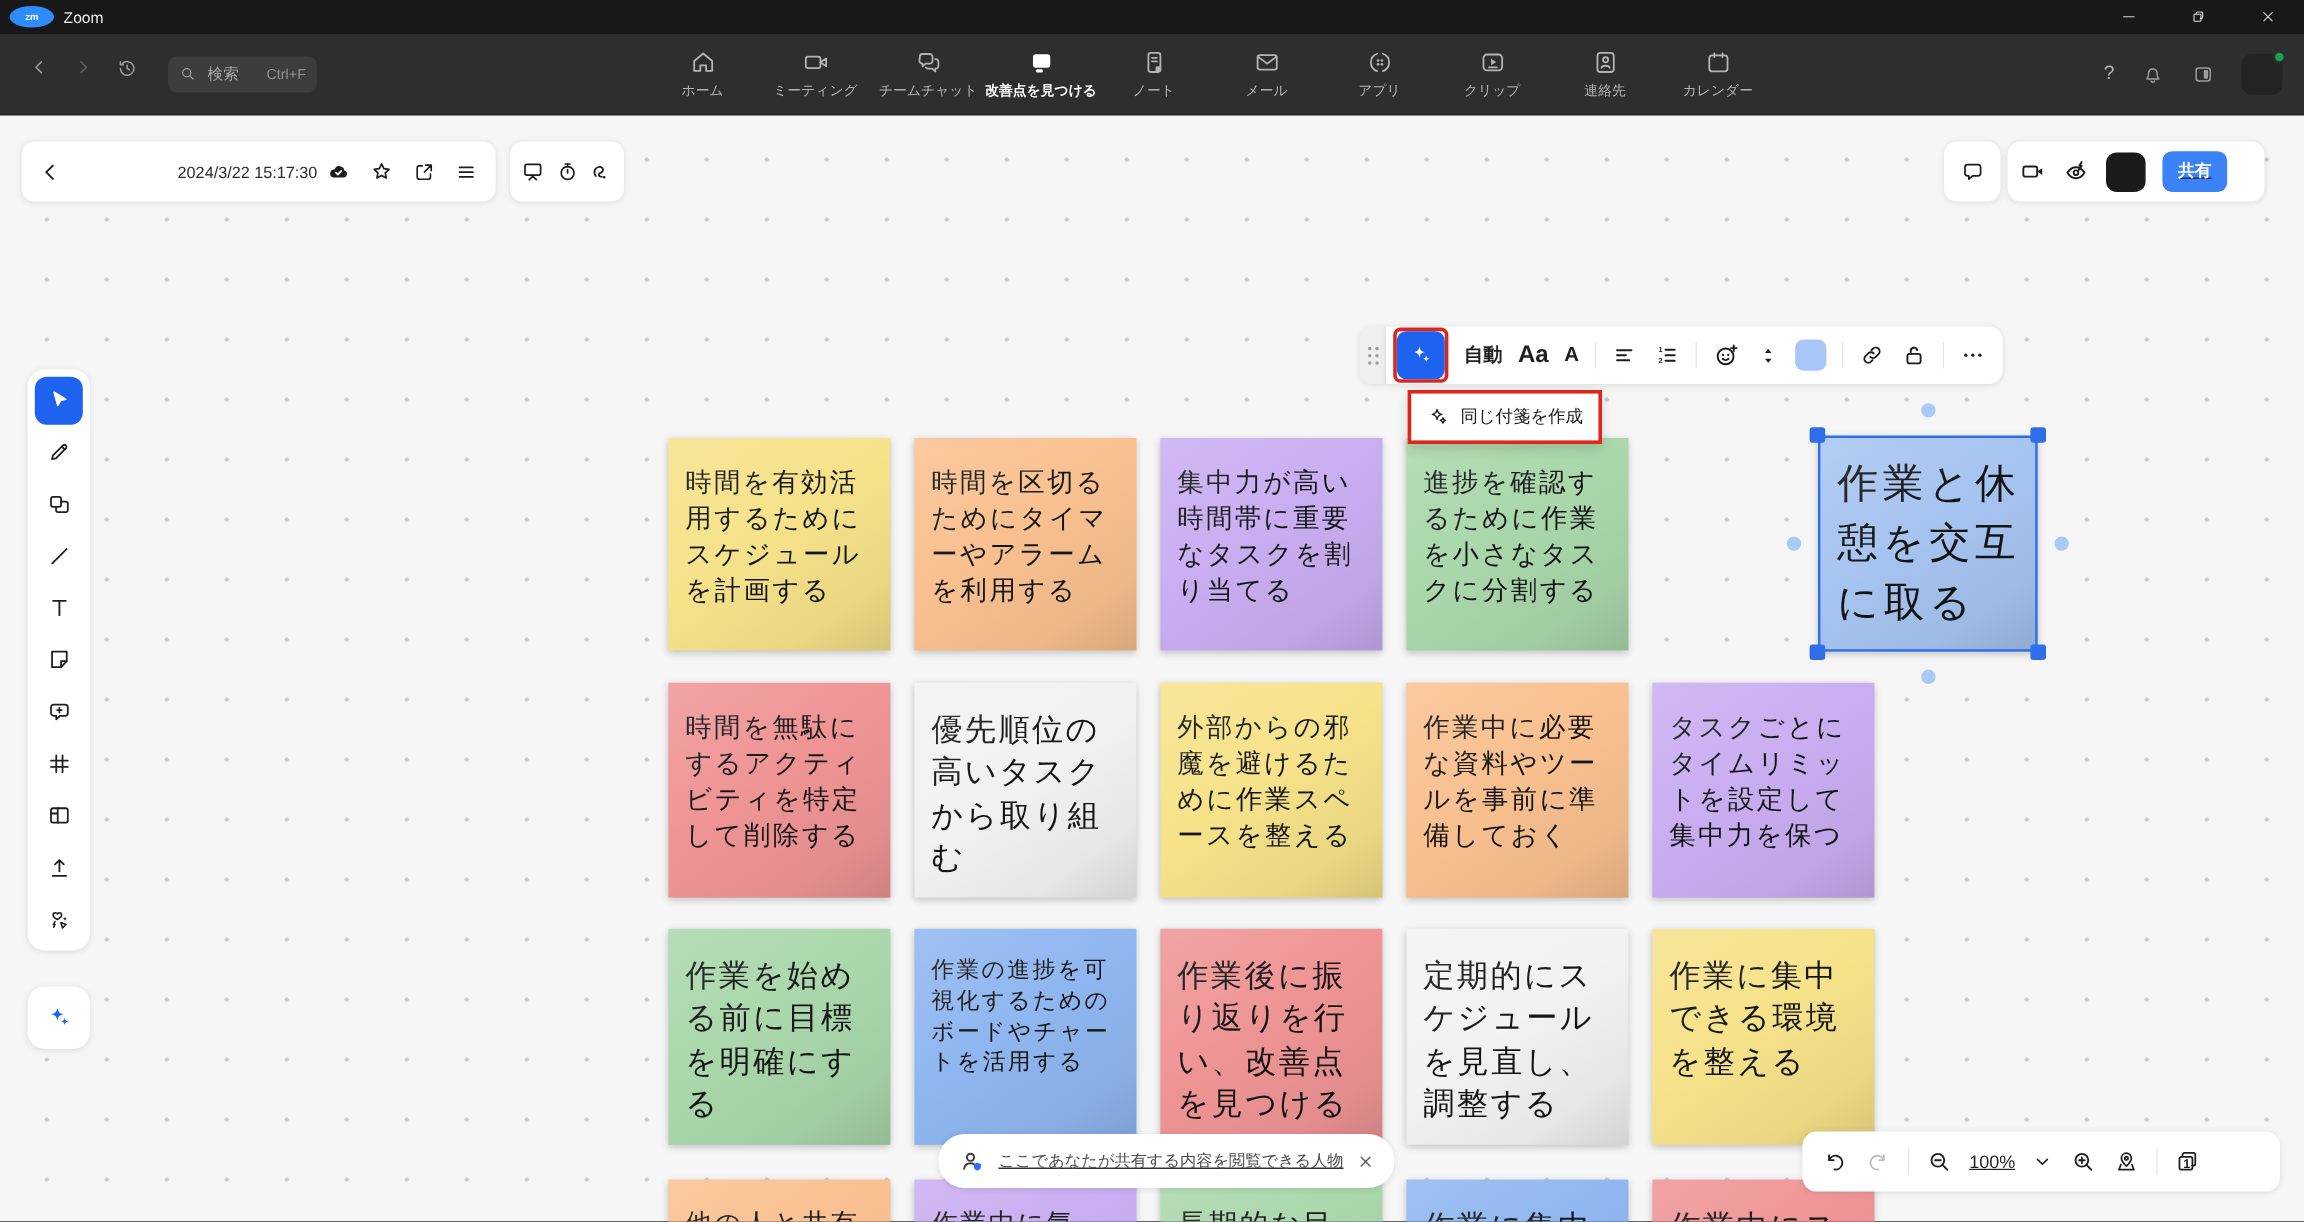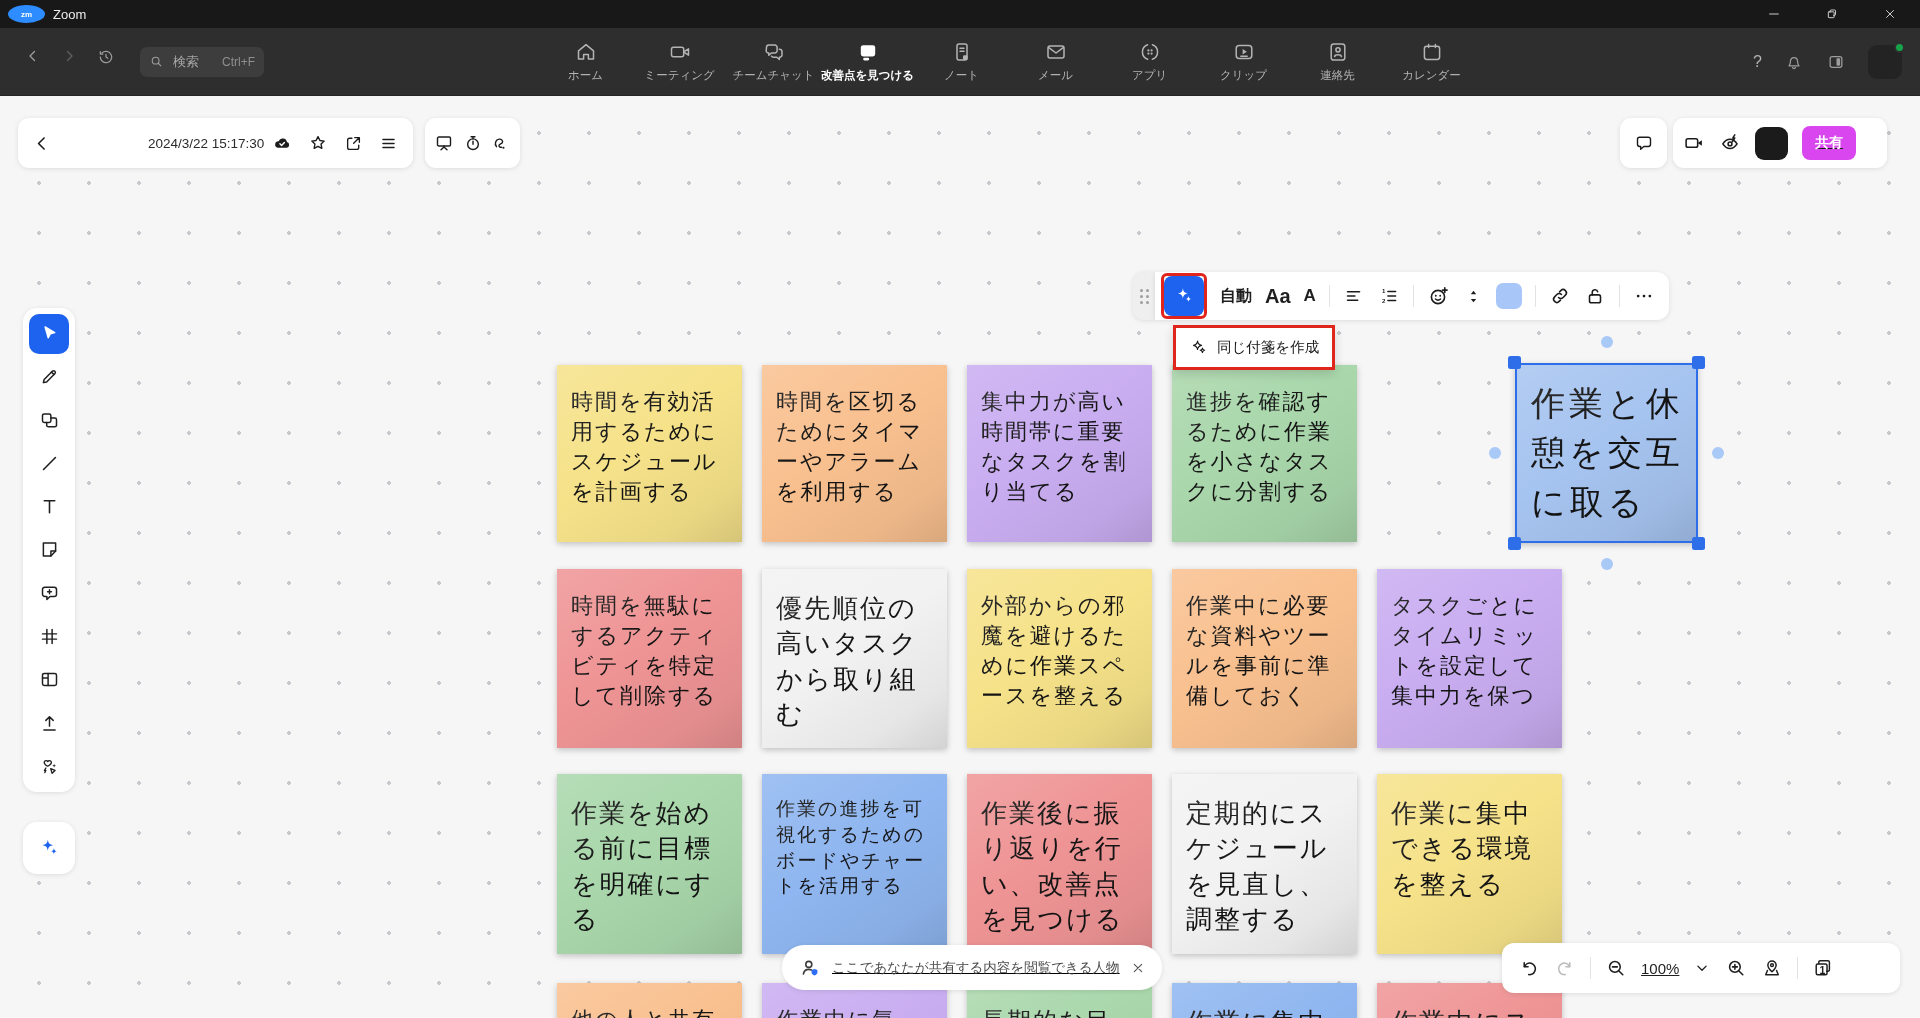--- a/index.html
+++ b/index.html
@@ -426,21 +426,21 @@
         </svg>
       </span>
     <span class="icn w22">
         <svg viewBox="0 0 24 24" fill="none" stroke="currentColor" stroke-width="1.7" stroke-linecap="round" stroke-linejoin="round">
           <path d="M4.2 13c2.1-3.3 4.8-5 7.8-5 2.9 0 5.6 1.7 7.7 5-2.1 3.3-4.8 5-7.7 5-3 0-5.7-1.7-7.8-5z"></path>
           <circle cx="12" cy="13" r="2.1"></circle>
           <path d="M17.2 3.2 15 6.6h2.2l-2.7 4"></path>
         </svg>
       </span>
     <div class="mini-avatar"></div>
-    <button class="share-btn" style="background: #d946ef;">共有</button>
+    <button class="share-btn" style="background: #3b82f6;">共有</button>
   </div>
 
   <div class="fmt">
     <div class="fmt-handle">
       <span class="dots6">
           <span></span>
           <span></span>
           <span></span>
           <span></span>
           <span></span>

